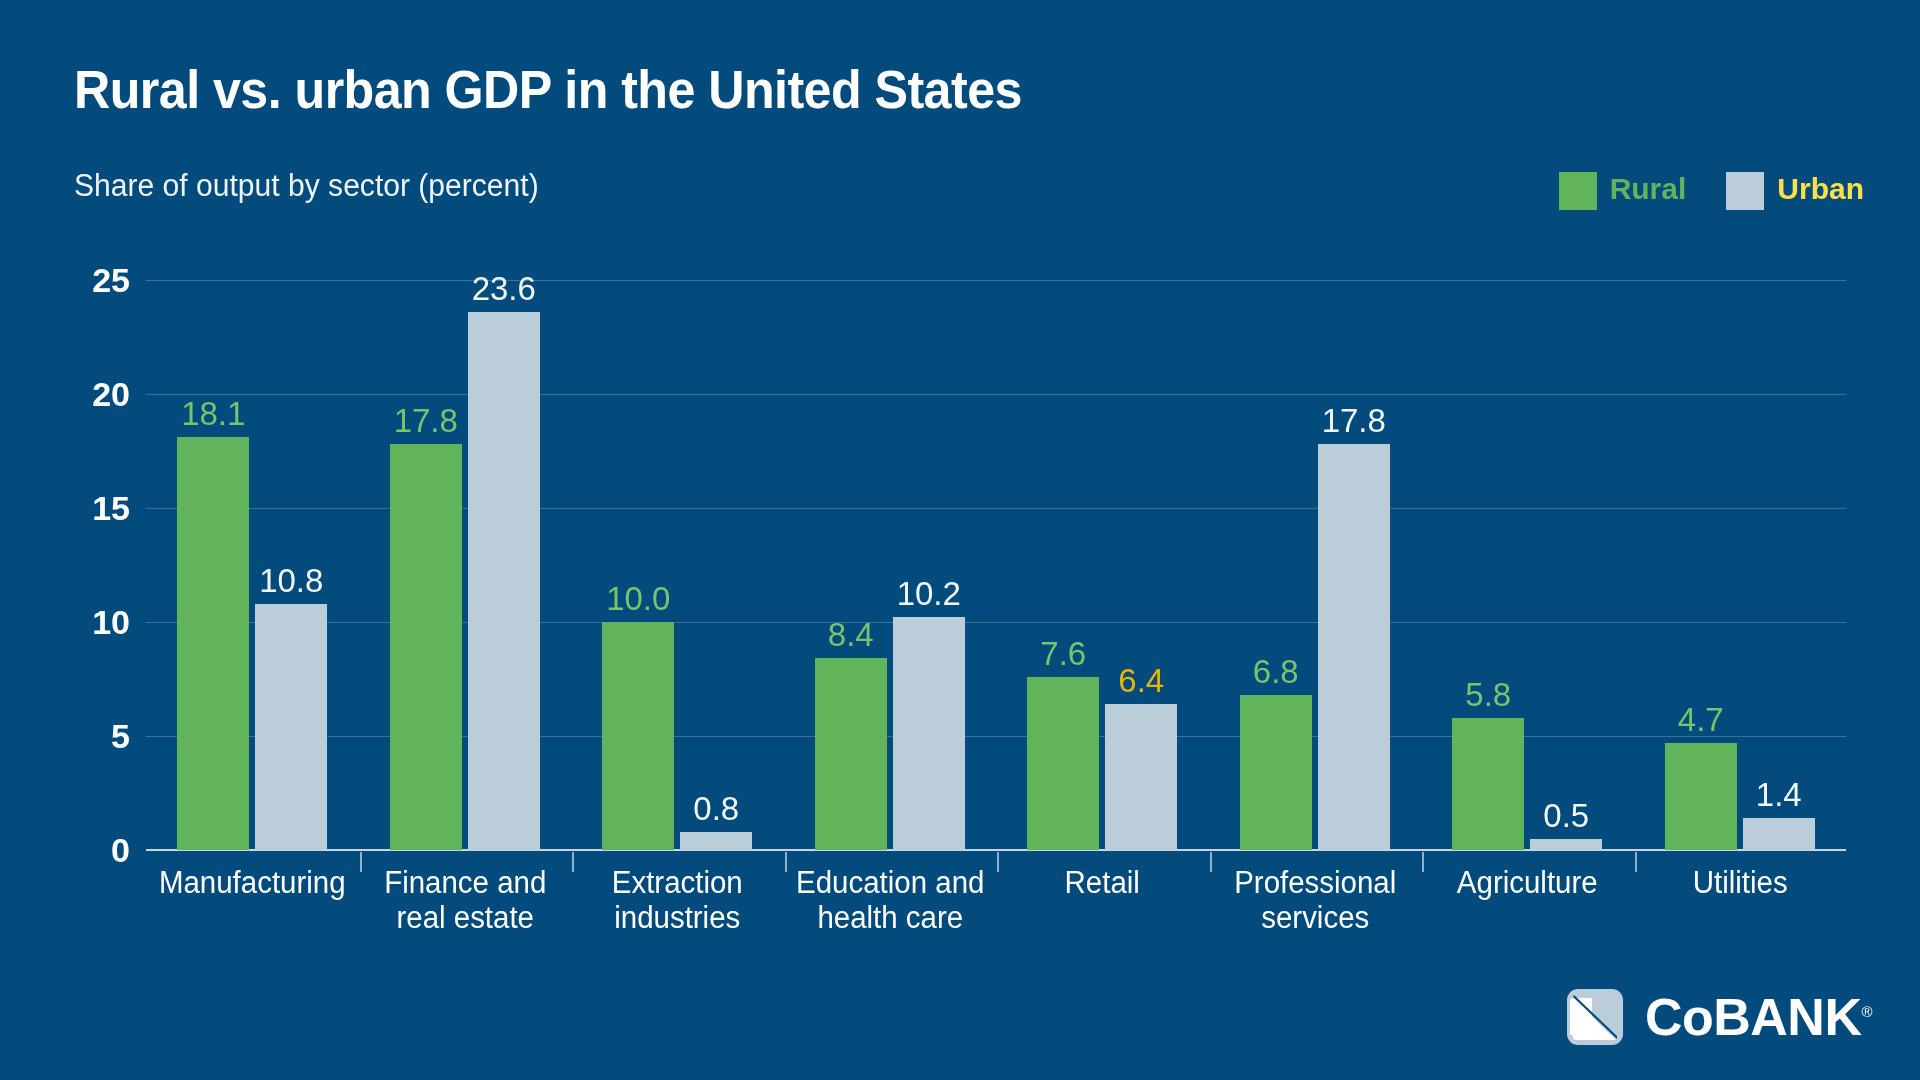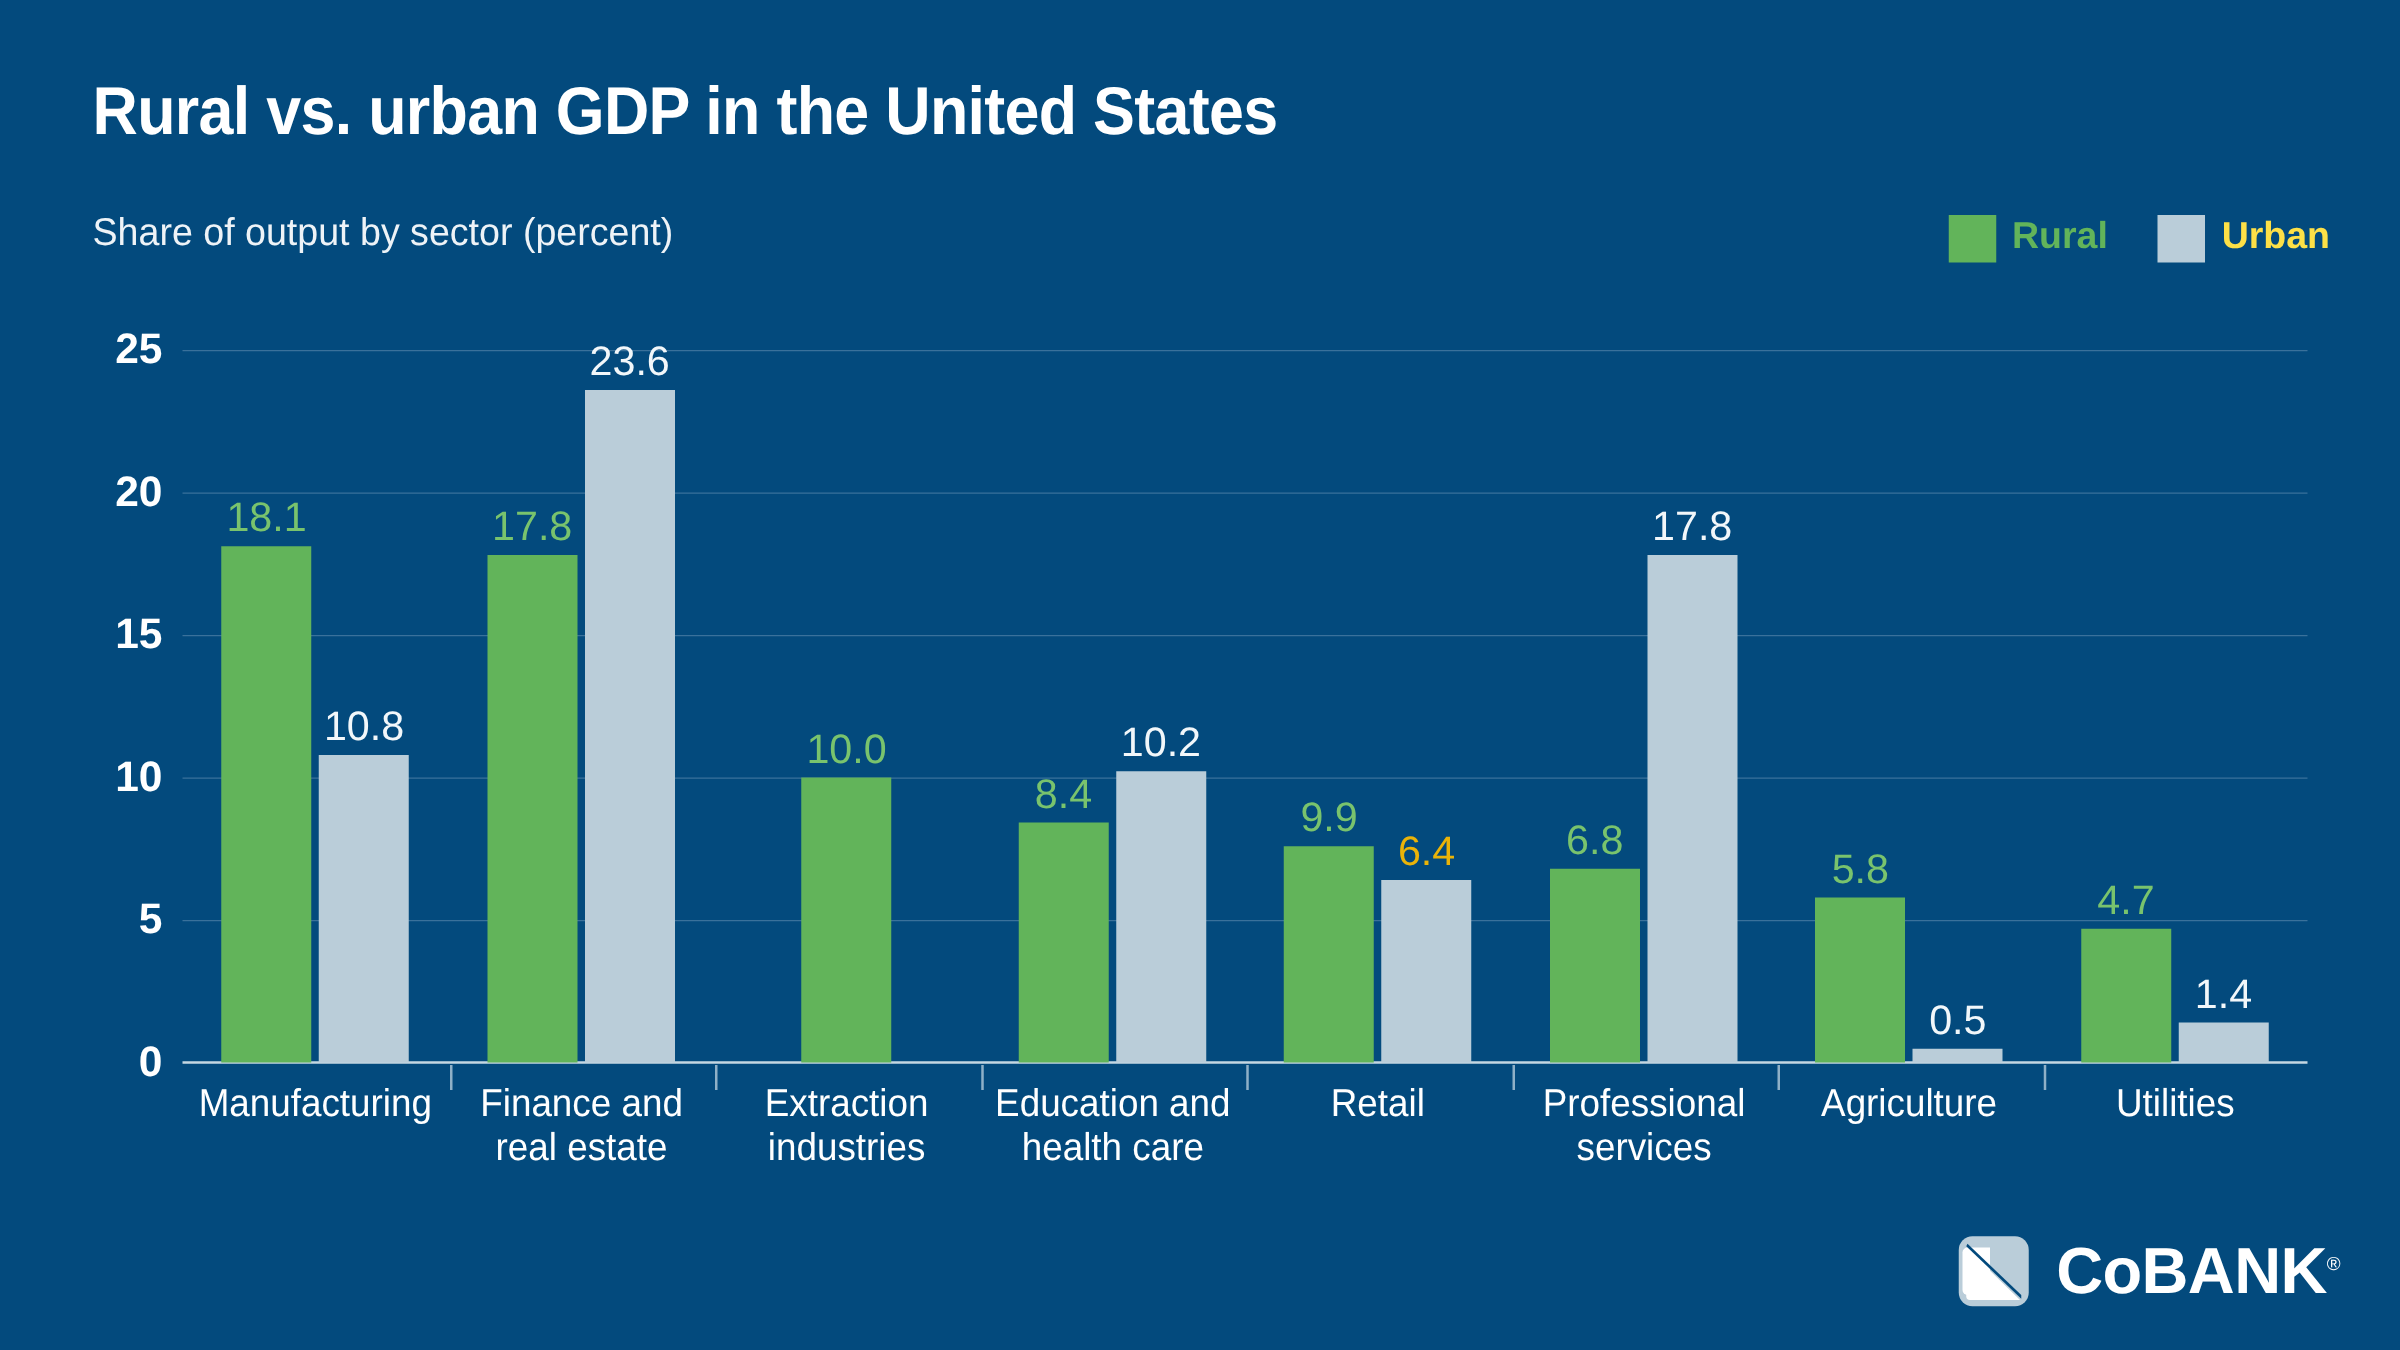--- a/index.html
+++ b/index.html
@@ -251,36 +251,40 @@
         <div class="bar-value urban" style="bottom: 542.08px; color: rgb(242, 247, 250);">23.6</div>
         <div class="bar urban" style="height: 538.08px; background: rgb(186, 205, 217);"></div>
       </div>
       <div class="group-sep"></div>
     </div>
     <div class="bar-group">
       <div class="bar-slot">
         <div class="bar-value rural" style="bottom: 232px; color: rgb(121, 195, 109);">10.0</div>
         <div class="bar rural" style="height: 228px; background: rgb(98, 180, 90);"></div>
       </div>
+      <div class="bar-slot">
+        <div class="bar-value urban" style="bottom: 22.24px; color: rgb(242, 247, 250);">0.8</div>
+        <div class="bar urban" style="height: 18.24px; background: rgb(186, 205, 217);"></div>
+      </div>
       <div class="group-sep"></div>
     </div>
     <div class="bar-group">
       <div class="bar-slot">
         <div class="bar-value rural" style="bottom: 195.52px; color: rgb(121, 195, 109);">8.4</div>
         <div class="bar rural" style="height: 191.52px; background: rgb(98, 180, 90);"></div>
       </div>
       <div class="bar-slot">
         <div class="bar-value urban" style="bottom: 236.56px; color: rgb(242, 247, 250);">10.2</div>
         <div class="bar urban" style="height: 232.56px; background: rgb(186, 205, 217);"></div>
       </div>
       <div class="group-sep"></div>
     </div>
     <div class="bar-group">
       <div class="bar-slot">
-        <div class="bar-value rural" style="bottom: 177.28px; color: rgb(121, 195, 109);">9.9</div>
+        <div class="bar-value rural" style="bottom: 177.28px; color: rgb(121, 195, 109);">7.6</div>
         <div class="bar rural" style="height: 173.28px; background: rgb(98, 180, 90);"></div>
       </div>
       <div class="bar-slot">
         <div class="bar-value urban" style="bottom: 149.92px; color: #eab308;">6.4</div>
         <div class="bar urban" style="height: 145.92px; background: rgb(186, 205, 217);"></div>
       </div>
       <div class="group-sep"></div>
     </div>
     <div class="bar-group">
       <div class="bar-slot">

